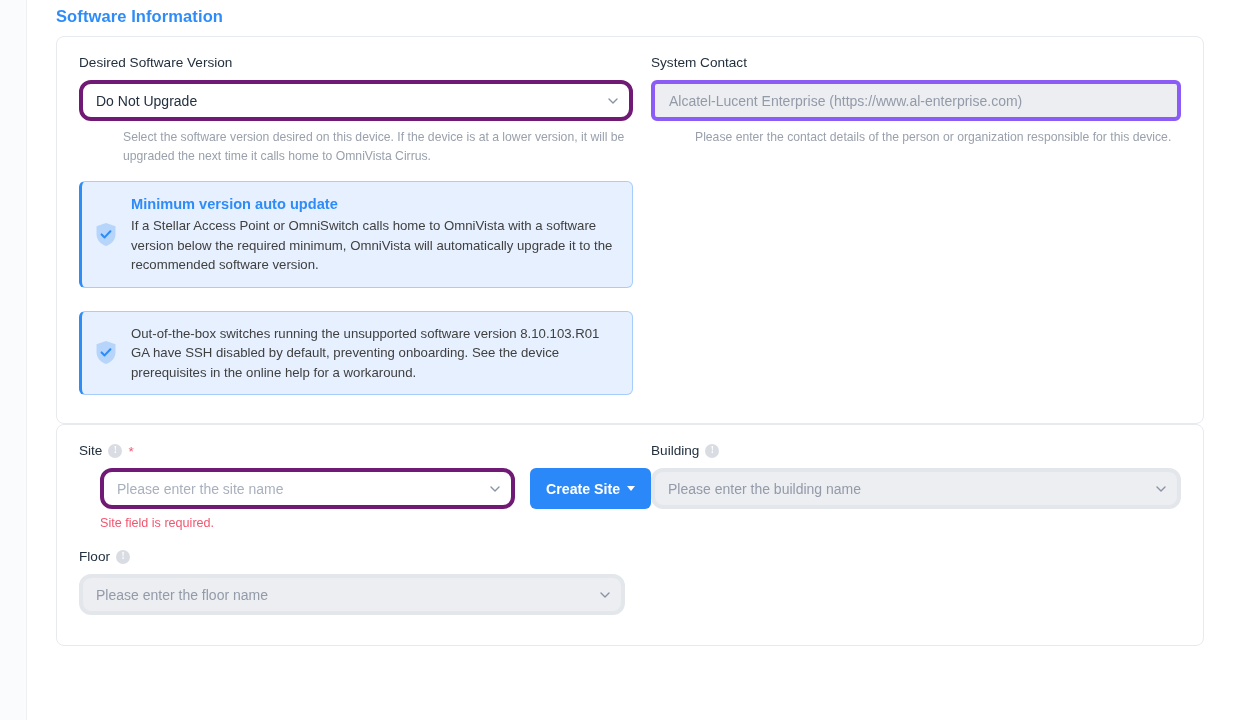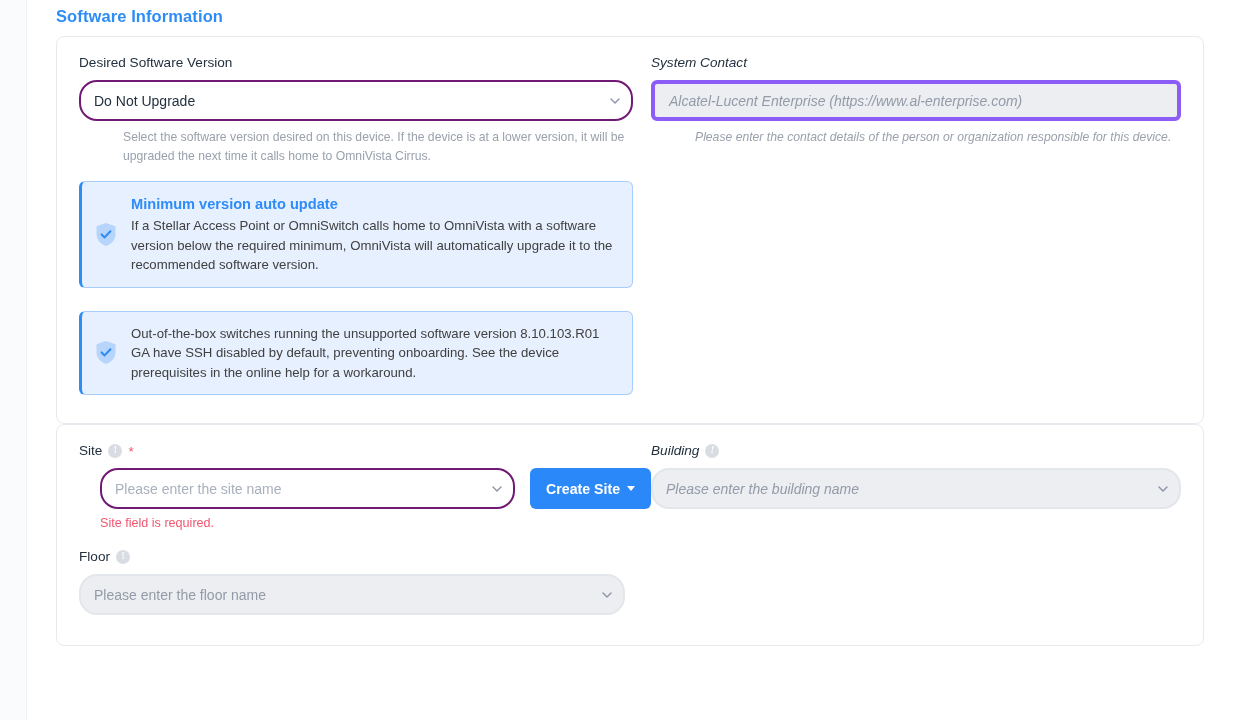--- a/index.html
+++ b/index.html
@@ -55,21 +55,21 @@
   .card {
     border: 1px solid #e7eaef;
     border-radius: 8px;
     background: #ffffff;
   }
   .card-body {
     display: flex;
     padding: 18px 22px 0 22px;
   }
   .col-left  { width: 572px; flex: 0 0 572px; padding-right: 18px; }
-  .col-right { flex: 1 1 auto; padding-left: 0px; font-style: italic; }
+  .col-right { flex: 1 1 auto; padding-left: 0px; }
 
   
   .field-label {
     display: flex;
     align-items: center;
     gap: 6px;
     font-size: 13.6px;
     color: #23313f;
     margin-bottom: 9px;
     line-height: 16px;
@@ -86,22 +86,22 @@
     color: #ffffff;
     font-size: 9.5px;
     font-weight: bold;
     line-height: 1;
     font-family: "Liberation Serif", serif;
   }
 
   .select {
     position: relative;
     height: 41px;
-    border: 2px solid #701a75;
-    border-radius: 18px;
+    border: 4px solid #701a75;
+    border-radius: 12px;
     background: #ffffff;
     display: flex;
     align-items: center;
     padding: 0 34px 0 13px;
     font-size: 14px;
     color: #23313f;
   }
   .select.disabled { background: #eceef1; border-color: #e3e6ea; }
   .select .ph { color: #a9b0bd; }
   .select.disabled .ph { color: #939aa8; }

